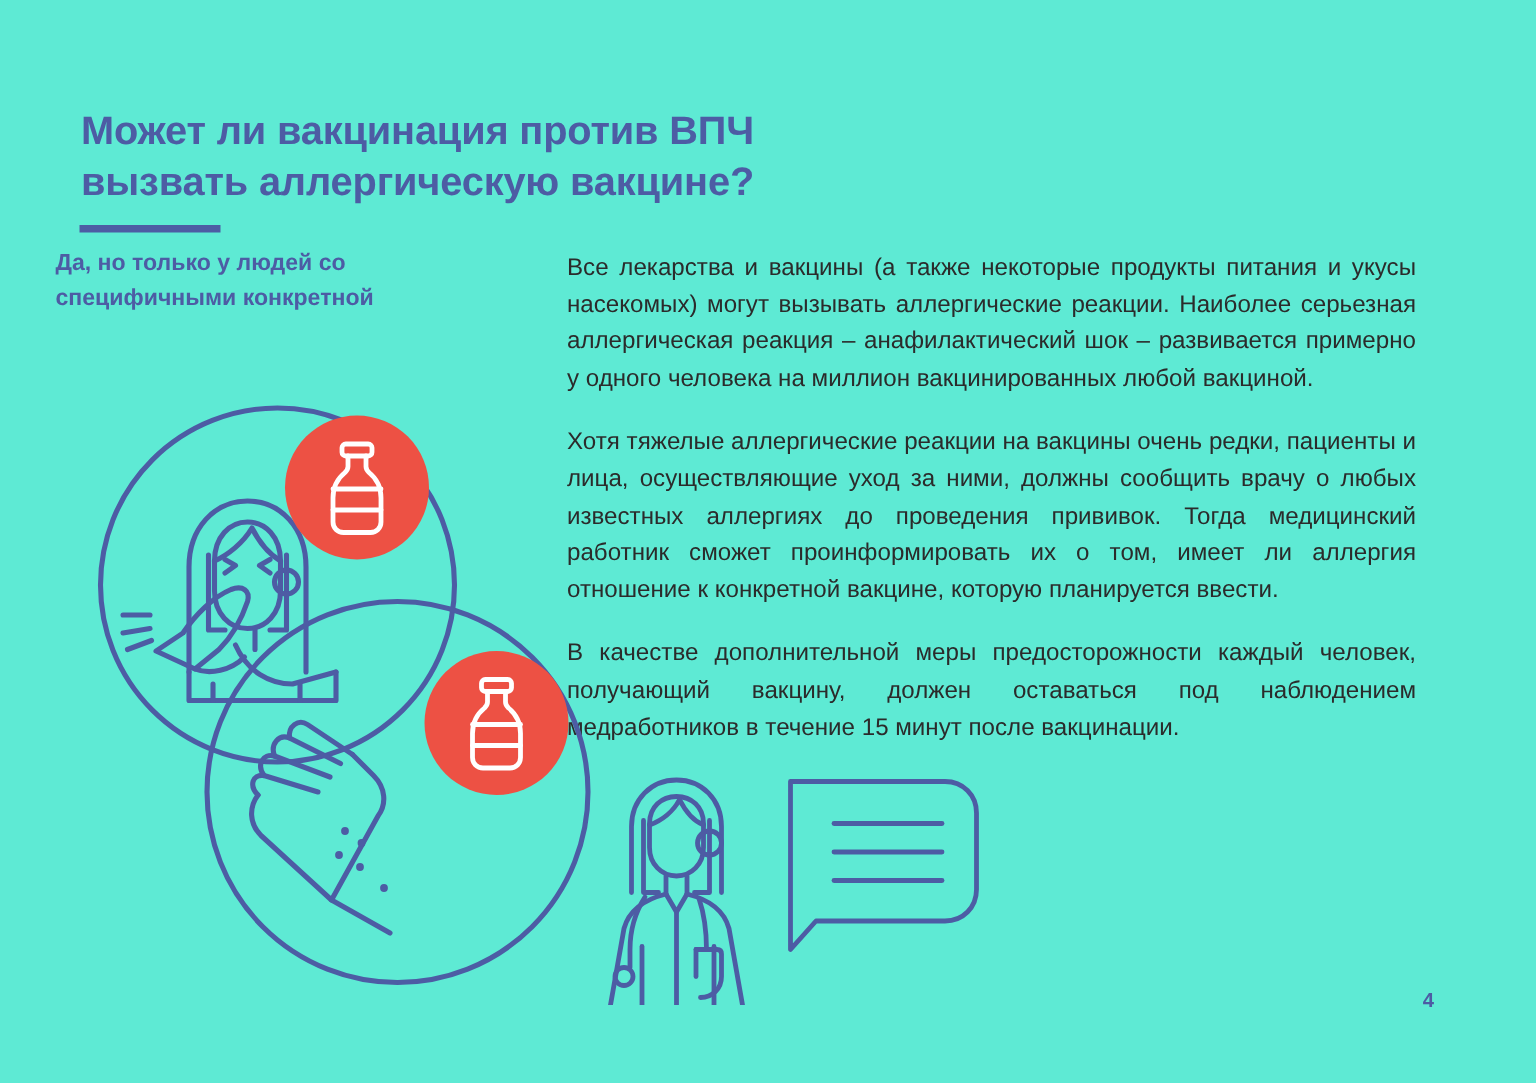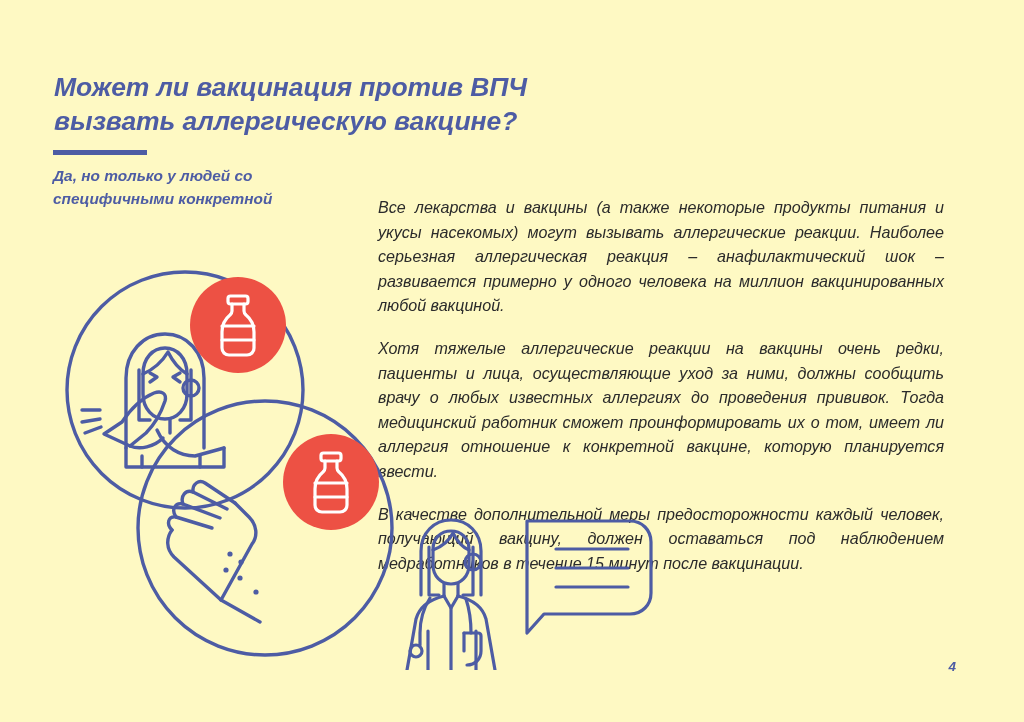--- a/index.html
+++ b/index.html
@@ -12,22 +12,21 @@
     height: 722px;
     position: relative;
     overflow: hidden;
     font-family: "Liberation Sans", sans-serif;
     -webkit-font-smoothing: antialiased;
   }
 
   .page {
     position: absolute;
     inset: 0;
-    background: #fef9c3;
-    font-style: italic;
+    background: #5eead4;
   }
 
   
   .title {
     position: absolute;
     left: 54px;
     top: 52px;
     width: 560px;
     font-size: 26.5px;
     font-weight: bold;
@@ -41,41 +40,40 @@
   .sub-rule {
     position: absolute;
     left: 53px;
     top: 150px;
     width: 94px;
     height: 5px;
     background: #4D5CA4;
   }
   .subtitle {
     position: absolute;
-    left: 53px;
+    left: 37px;
     top: 165px;
     width: 300px;
     font-size: 15.4px;
     font-weight: bold;
     line-height: 22.5px;
     color: #4D5CA4;
   }
   .subtitle span { display: block; }
 
   
   .body-col {
     position: absolute;
     left: 378px;
     top: 166px;
     width: 566px;
     color: #2B2B2B;
     font-size: 16.1px;
     line-height: 24.6px;
     text-align: justify;
-    margin-top: 29px;
   }
   .body-col p {
     margin: 0 0 18px 0;
   }
   .body-col p:last-child { margin-bottom: 0; }
 
   
   .illus-circles {
     position: absolute;
     left: 60px;

